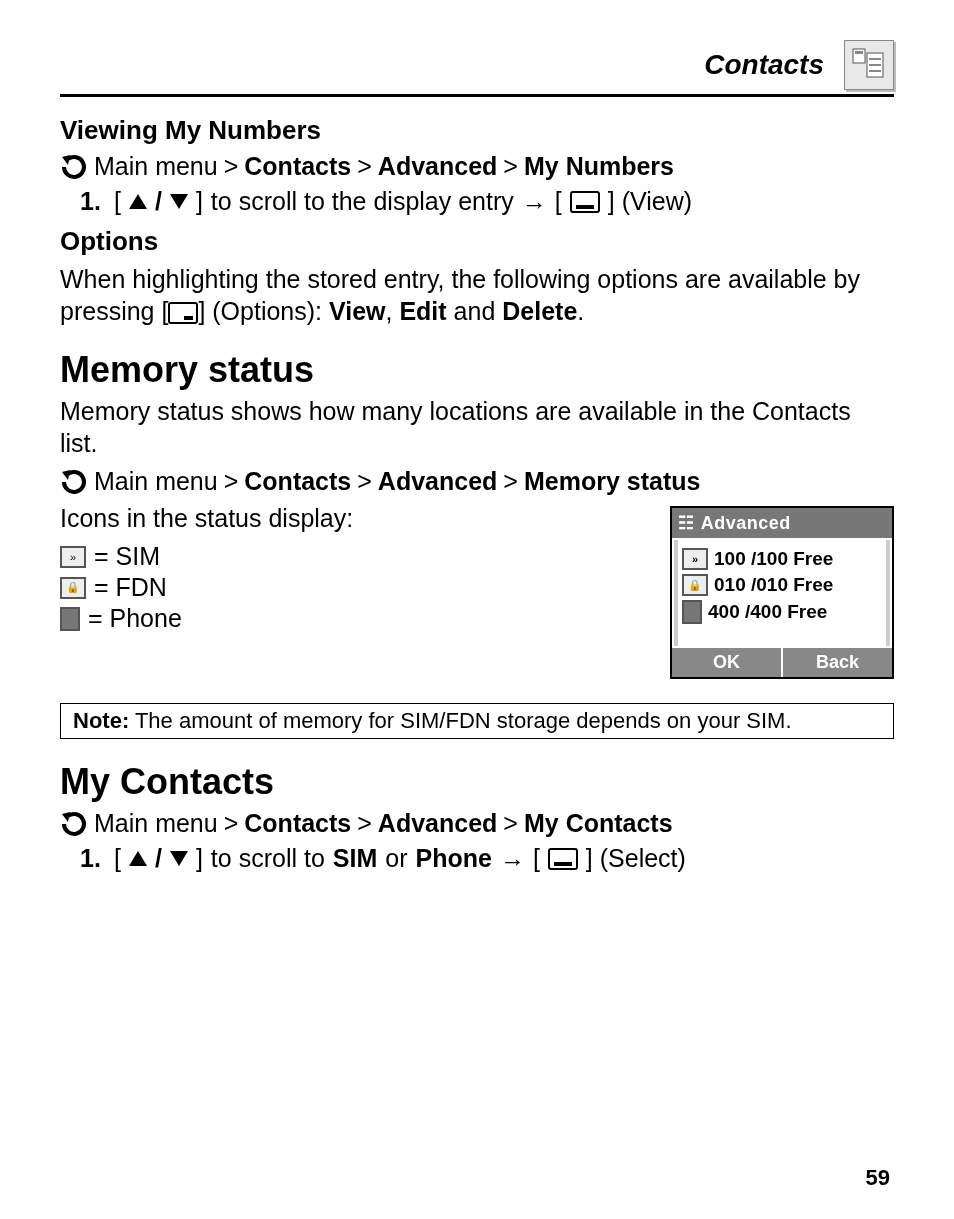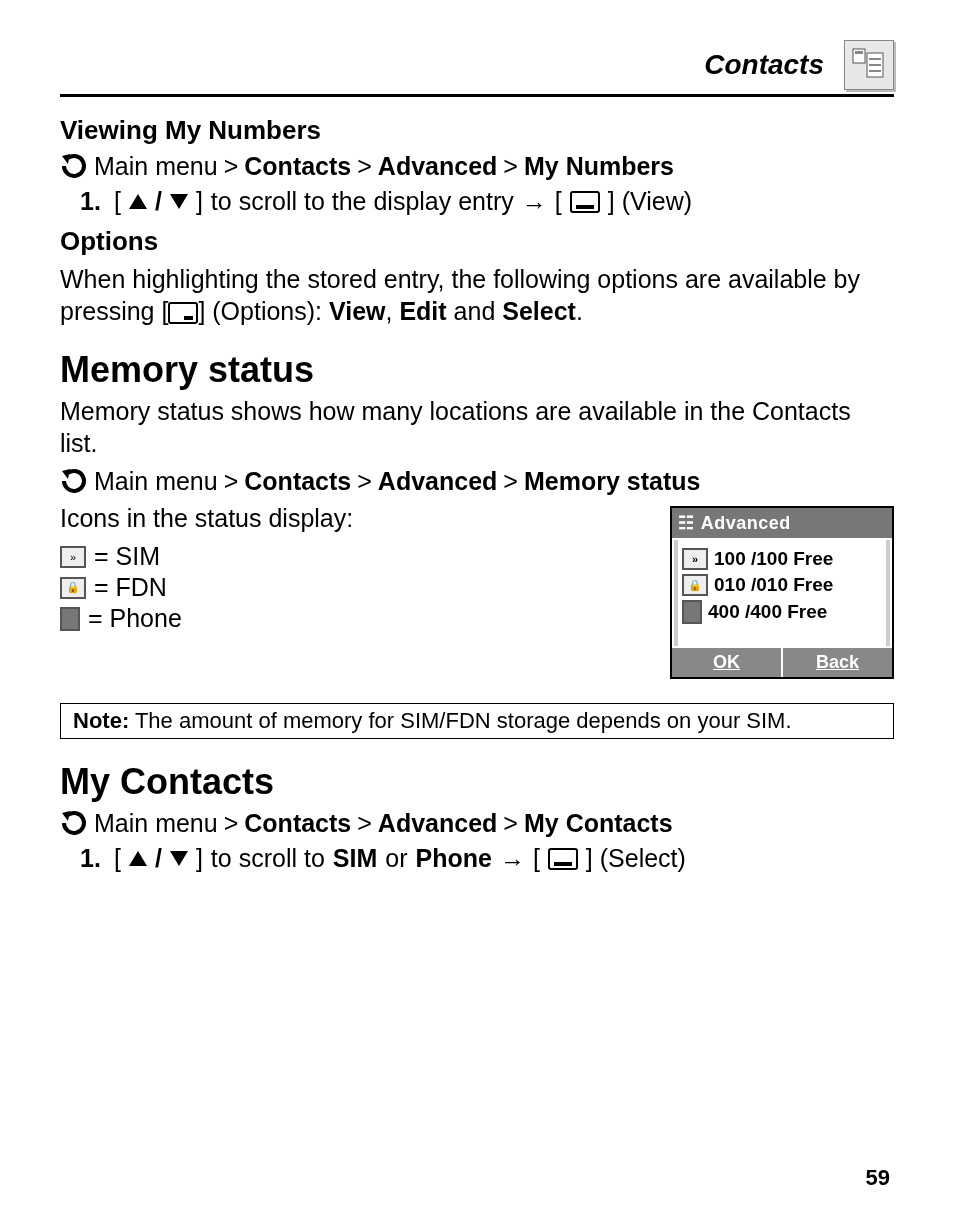--- a/index.html
+++ b/index.html
@@ -54,21 +54,21 @@
     font-weight: bold;
     margin: 22px 0 4px 0;
   }
   p.body {
     font-size: 25px;
     margin: 4px 0 8px 0;
     line-height: 1.28;
   }
   .nav-line {
     display: flex;
-    align-items: flex-start;
+    align-items: center;
     gap: 6px;
     font-size: 25px;
     margin: 6px 0;
     flex-wrap: wrap;
   }
   .nav-arrow-icon {
     width: 28px; height: 28px;
   }
   .bold { font-weight: bold; }
   .step {
@@ -139,21 +139,20 @@
     padding: 2px 0;
     font-family: Arial, sans-serif;
     white-space: nowrap;
   }
   .phone-softkeys {
     display:flex;
   }
   .phone-softkeys div {
     flex:1; text-align:center; background:#888; color:#fff; font-weight:bold; padding:4px 4px; font-size:18px;
     font-family: Arial, sans-serif;
-    text-decoration: underline;
   }
   .phone-softkeys div + div { border-left:2px solid #fff; }
   .note-box {
     border: 1px solid #000;
     padding: 4px 12px;
     margin: 24px 0 10px 0;
     font-size: 22px;
   }
   .page-num {
     position: absolute;
@@ -211,21 +210,21 @@
     <span>]</span>
     <span> to scroll to the display entry </span>
     <span class="arrow-right">→</span>
     <span> [</span>
     <span class="softkey-icon"></span>
     <span>] (View)</span>
   </div>
 
   <h3 class="sub">Options</h3>
   <p class="body">
-    <span>When highlighting the stored entry, the following options are available by pressing [</span><span class="softkey-icon right"></span><span>] (Options): </span><span class="bold">View</span><span>, </span><span class="bold">Edit</span><span> and </span><span class="bold">Select</span><span>.</span>
+    <span>When highlighting the stored entry, the following options are available by pressing [</span><span class="softkey-icon right"></span><span>] (Options): </span><span class="bold">View</span><span>, </span><span class="bold">Edit</span><span> and </span><span class="bold">Delete</span><span>.</span>
   </p>
 
   <h2 class="section">Memory status</h2>
   <p class="body">Memory status shows how many locations are available in the Contacts list.</p>
 
   <div class="nav-line">
     <span class="inline-icon">
       <svg class="nav-arrow-icon" viewBox="0 0 28 28">
           <path d="M4 14a10 10 0 1 0 4 -8" fill="none" stroke="#000" stroke-width="4"></path>
           <path d="M2 4 L10 2 L8 12 Z" fill="#000"></path>

